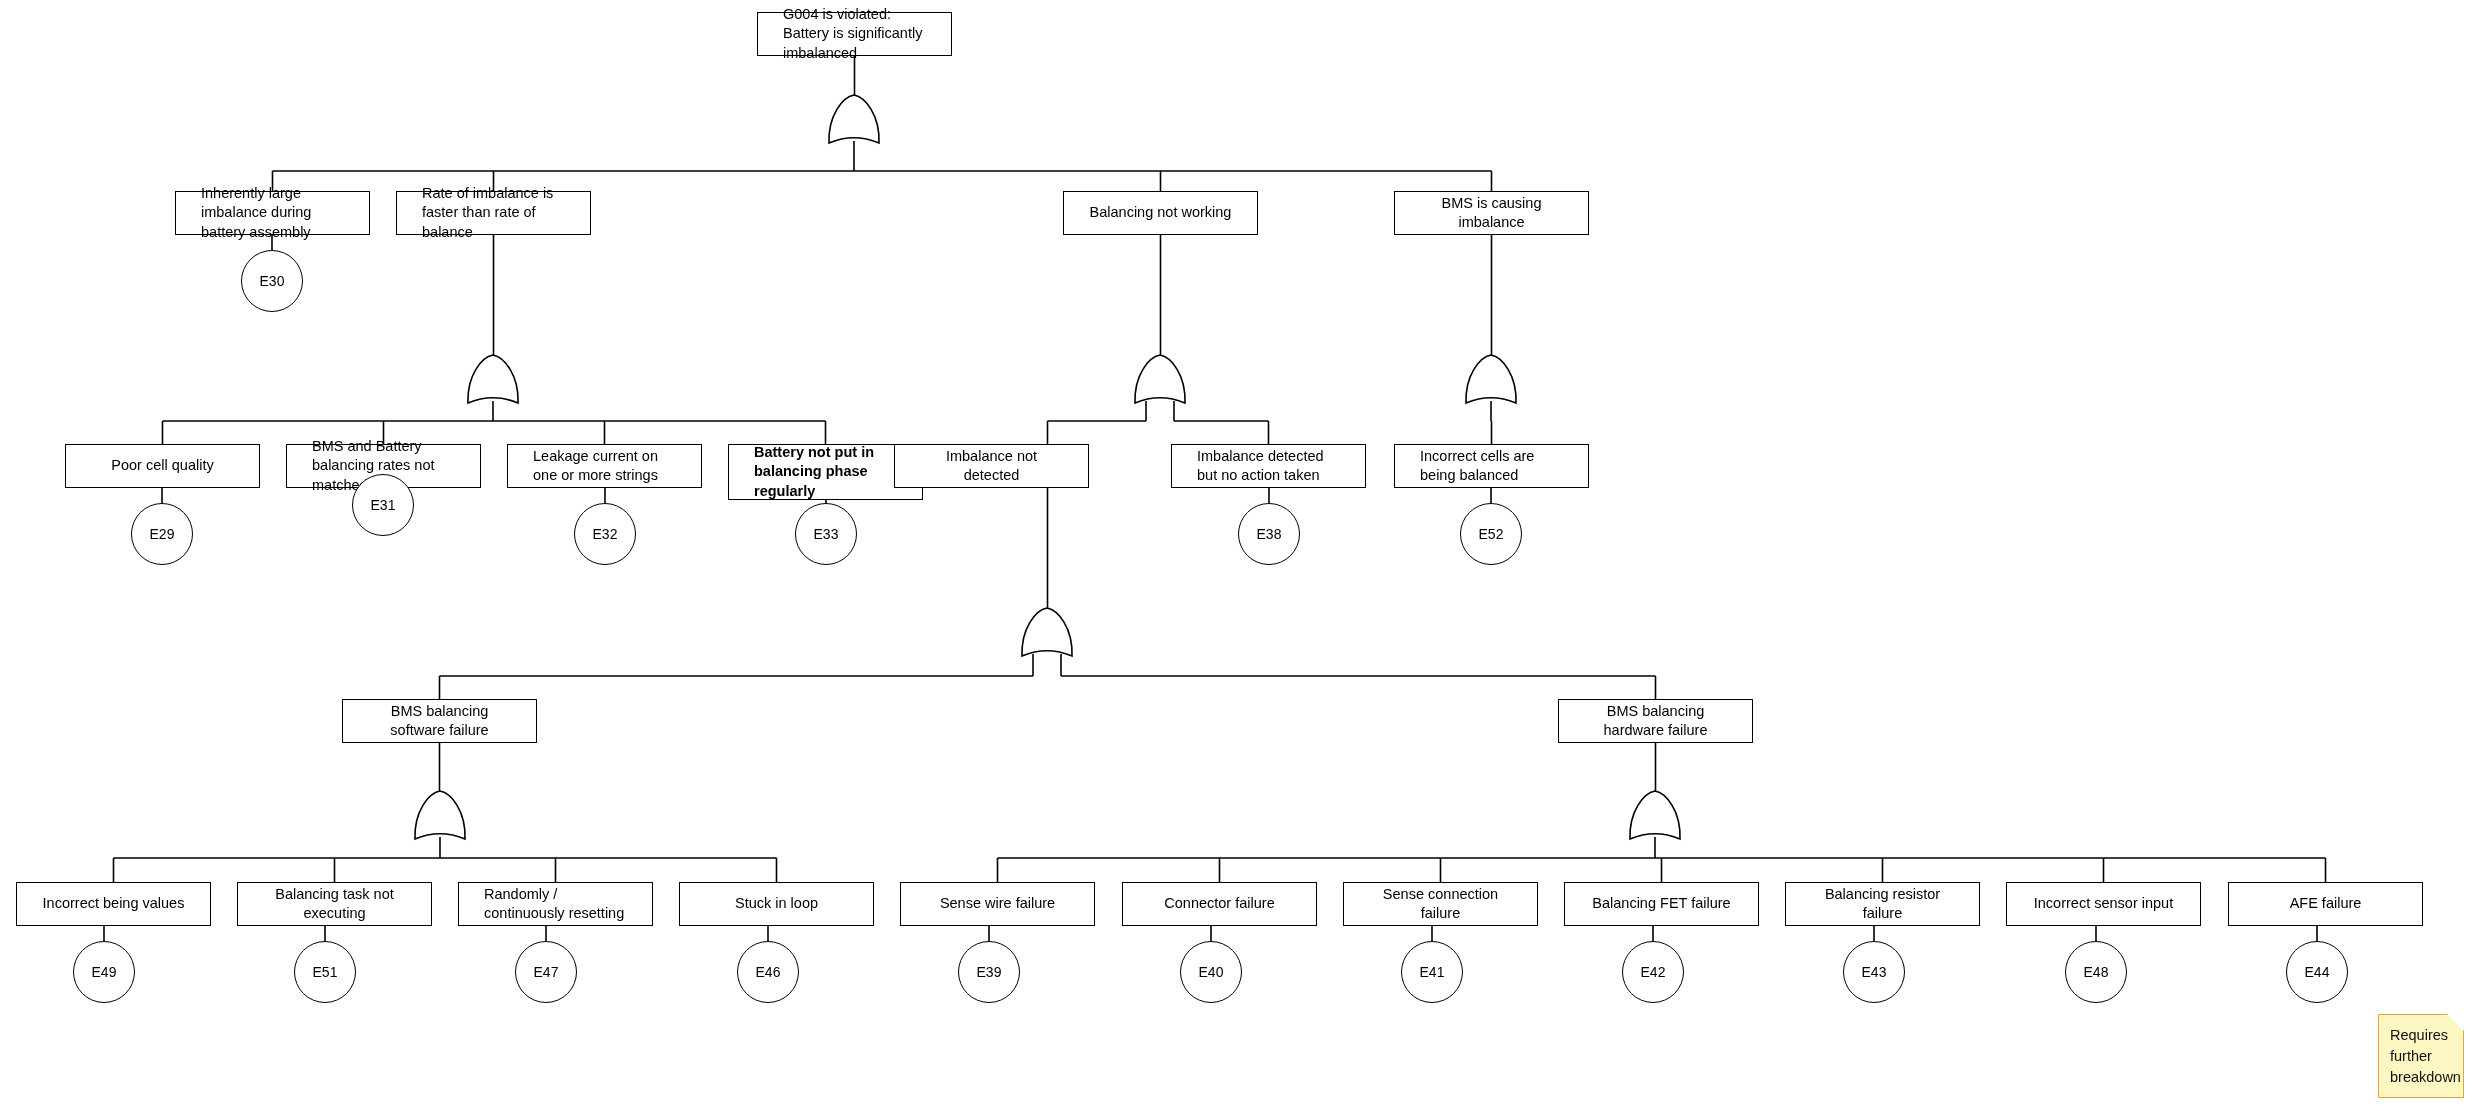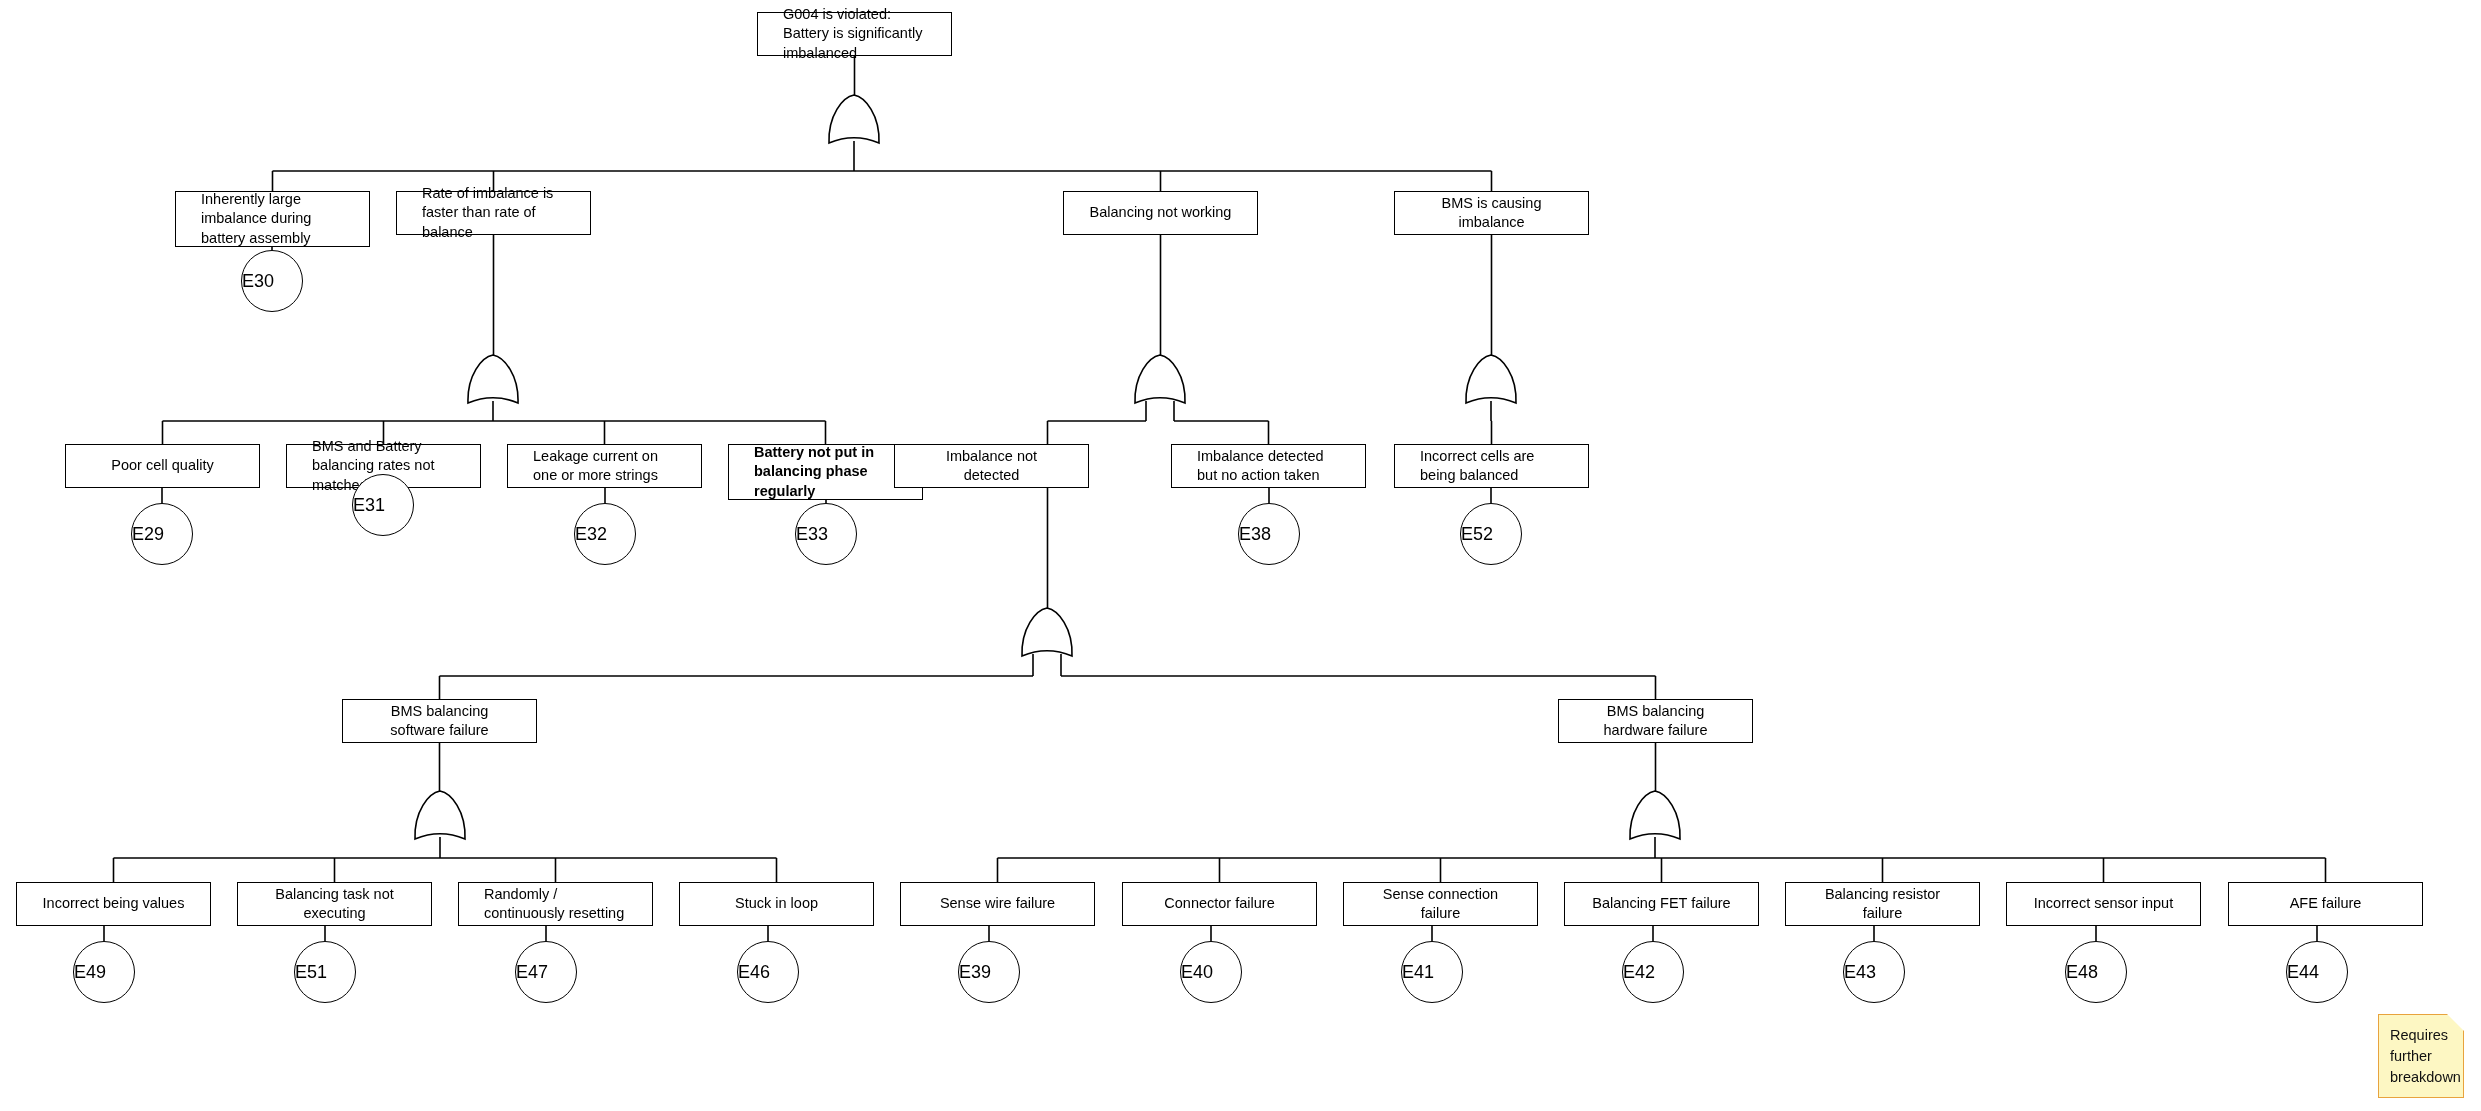--- a/index.html
+++ b/index.html
@@ -12,22 +12,22 @@
     display:flex;align-items:center;
     font-size:14.5px;line-height:1.32;color:#000000;
     padding:5px 25px;
   }
   .node-box.center{justify-content:center;text-align:center;}
   .node-box.left{justify-content:flex-start;text-align:left;}
   .node-box span{display:block;width:100%;}
   .event-circle{
     position:absolute;box-sizing:border-box;
     border:1.6px solid #000000;background:#ffffff;border-radius:50%;
-    display:flex;align-items:center;
-    font-size:18px;color:#000000;
+    display:flex;align-items:center;justify-content:center;
+    font-size:14px;color:#000000;
   }
   .sticky{
     position:absolute;box-sizing:border-box;
     background:#fdf7c3;border:1.3px solid #e8a33d;
     font-size:14.5px;line-height:1.45;color:#111111;
     padding:10px 9px 9px 11px;
   }
   .sticky .foldline{
     position:absolute;right:-1px;top:-1px;width:0;height:0;
     border-left:17px solid transparent;border-top:17px solid #ffffff;
@@ -116,21 +116,21 @@
         <path d="M 1022 656 C 1021 628.16 1035.75 610 1047 608 C 1058.25 610 1073 628.16 1072 656 Q 1047 645.44 1022 656 Z"></path>
         <path d="M 415 839 C 414 811.16 428.75 793 440 791 C 451.25 793 466 811.16 465 839 Q 440 828.44 415 839 Z"></path>
         <path d="M 1630 839 C 1629 811.16 1643.75 793 1655 791 C 1666.25 793 1681 811.16 1680 839 Q 1655 828.44 1630 839 Z"></path>
       </g>
   </svg>
 
   <div class="node-box left" id="n-top" style="left: 757px; top: 12px; width: 195px; height: 44px;">
       <span>G004 is violated: Battery is significantly imbalanced</span>
     </div>
 
-  <div class="node-box left" id="n-r2a" style="left: 175px; top: 191px; width: 195px; height: 56px;">
+  <div class="node-box left" id="n-r2a" style="left: 175px; top: 191px; width: 195px; height: 44px;">
       <span>Inherently large imbalance during battery assembly</span>
     </div>
   <div class="node-box left" id="n-r2b" style="left: 396px; top: 191px; width: 195px; height: 44px;">
       <span>Rate of imbalance is faster than rate of balance</span>
     </div>
   <div class="node-box center" id="n-r2c" style="left: 1063px; top: 191px; width: 195px; height: 44px;">
       <span>Balancing not working</span>
     </div>
   <div class="node-box center" id="n-r2d" style="left: 1394px; top: 191px; width: 195px; height: 44px;">
       <span>BMS is causing imbalance</span>

